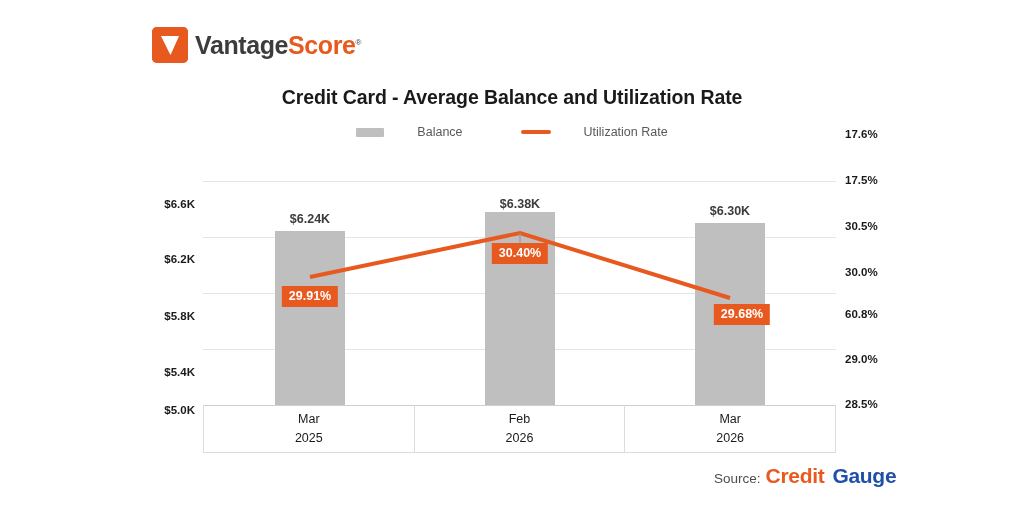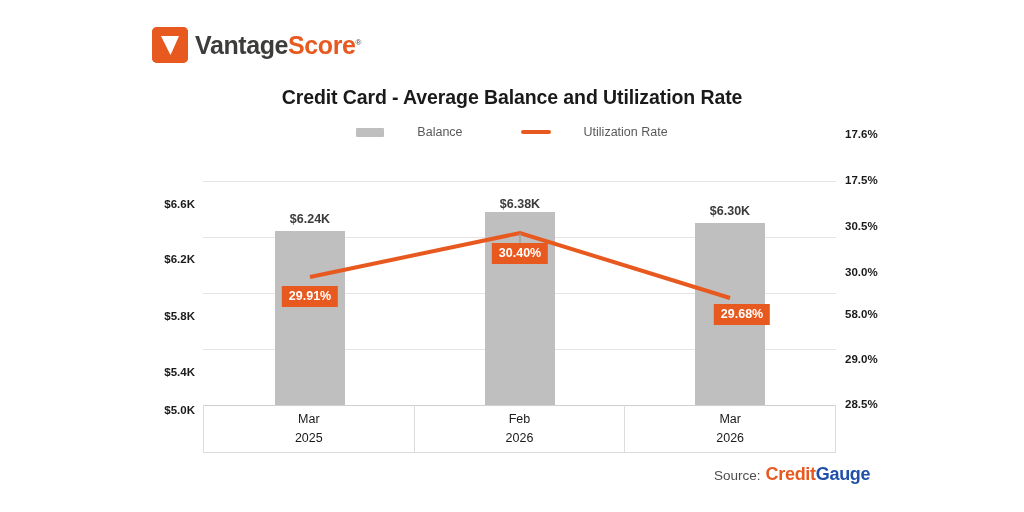--- a/index.html
+++ b/index.html
@@ -169,22 +169,22 @@
 
   
   #source {
     position: absolute;
     left: 714px; top: 464px;
     display: flex; align-items: baseline;
     font-size: 13.5px;
   }
   #source-label { color: #4d4d4d; margin-right: 5px; }
   #source-logo {
-    font-size: 18px; font-weight: bold; letter-spacing: -0.3px;
-    white-space: nowrap; display: flex; align-items: center;
+    font-size: 21px; font-weight: bold; letter-spacing: -0.3px;
+    white-space: nowrap; display: flex; align-items: center; gap: 8px;
   }
   .src-credit { color: #e8591f; position: relative; }
   .src-gauge { color: #1f4fa8; }
 </style>
 </head>
 <body>
 
 <div id="page">
 
   <div id="brand">
@@ -219,21 +219,21 @@
     <div class="ylabel ylabel-left" style="top:293px">$5.8K</div>
     <div class="ylabel ylabel-left" style="top:349px">$5.4K</div>
     <div class="ylabel ylabel-left" style="top:387px">$5.0K</div>
   </div>
 
   <div>
     <div class="ylabel-right" style="top:134px">17.6%</div>
     <div class="ylabel-right" style="top:180px">17.5%</div>
     <div class="ylabel-right" style="top:226px">30.5%</div>
     <div class="ylabel-right" style="top:272px">30.0%</div>
-    <div class="ylabel-right" style="top:314px">58.0%</div>
+    <div class="ylabel-right" style="top:314px">60.8%</div>
     <div class="ylabel-right" style="top:359px">29.0%</div>
     <div class="ylabel-right" style="top:404px">28.5%</div>
   </div>
 
   <div id="plot">
 
     <div class="gridline" style="top:0px"></div>
     <div class="gridline" style="top:56px"></div>
     <div class="gridline" style="top:112px"></div>
     <div class="gridline" style="top:168px"></div>

